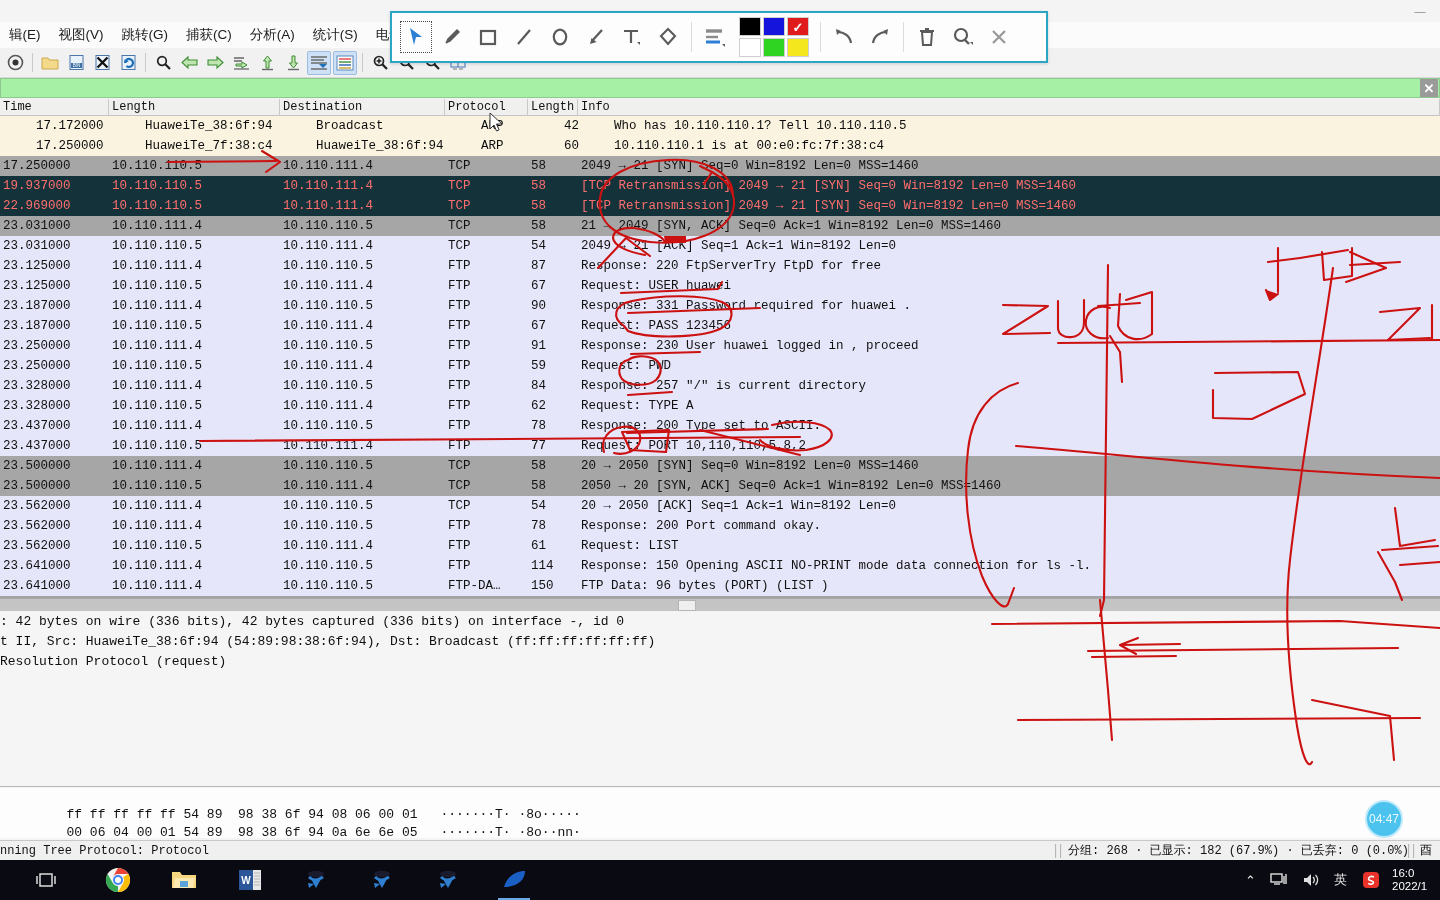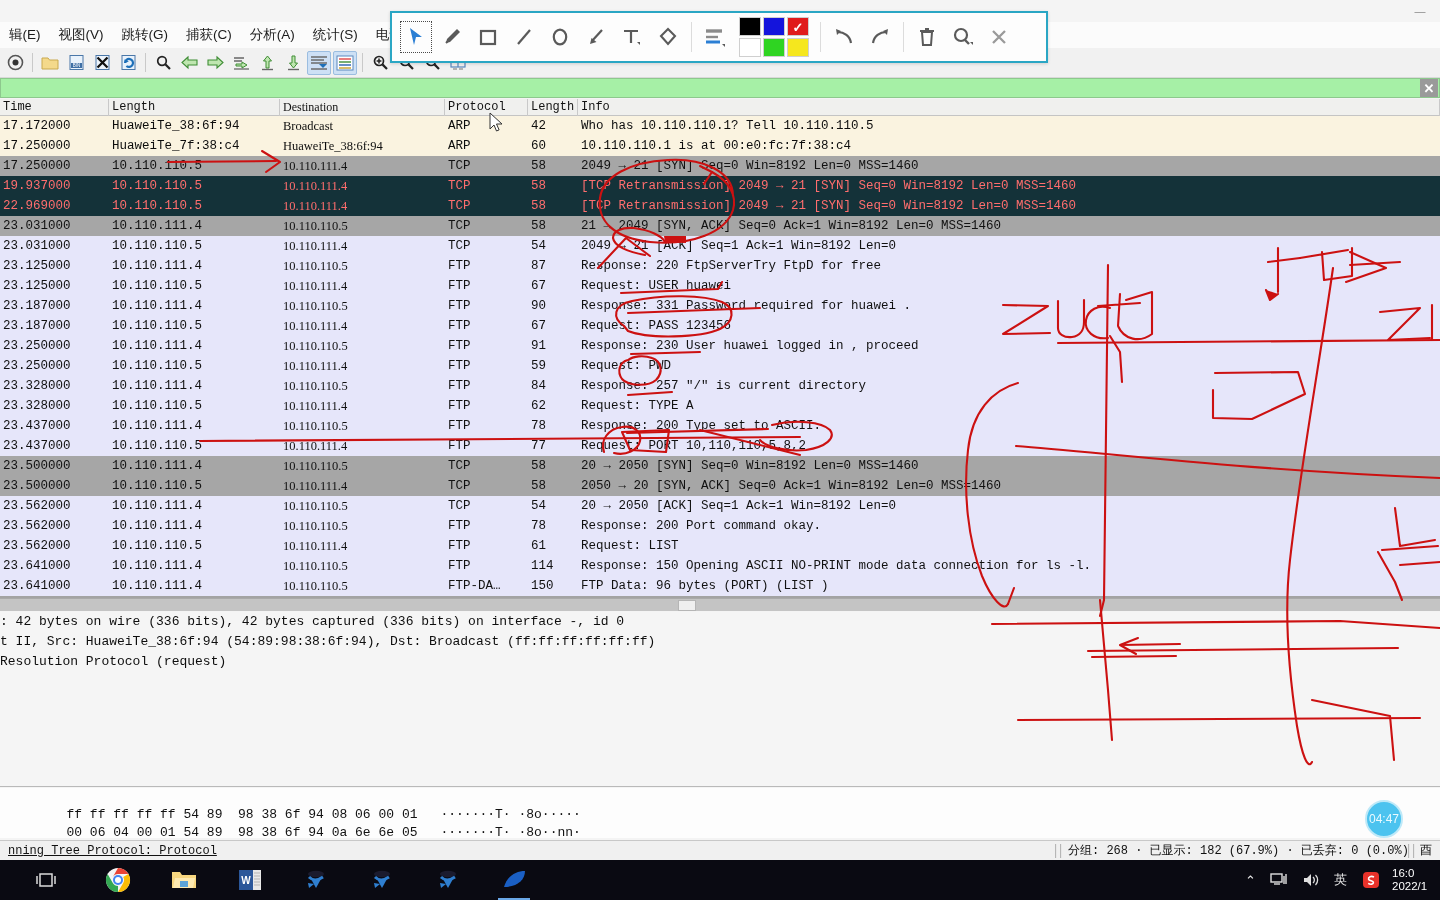--- a/index.html
+++ b/index.html
@@ -63,27 +63,27 @@
   }
   .plist-head .hc { border-right:1px solid #c9c9c9; height:17px; line-height:17px; padding-left:3px; overflow:hidden; white-space:nowrap; }
   .prow {
     display:flex; height:20px; align-items:center;
     font-family:"Liberation Mono", monospace; font-size:12.5px;
     white-space:nowrap;
   }
   .prow .c { padding-left:3px; overflow:hidden; white-space:nowrap; }
   .c-time { width:109px; }
   .c-src  { width:171px; }
-  .c-dst  { width:165px;font-family:Liberation Serif, serif; }
+  .c-dst  { width:165px; }
   .c-proto{ width:83px; }
   .c-len  { width:50px; text-align:left; padding-right:6px; padding-left:0; }
   .c-info { flex:1; padding-left:7px; }
 
   
-  .r-arp   { background:#faf3e0; color:#0d0d0d; }
+  .r-arp   { background:#faf3e0; color:#0d0d0d;padding-left:33px; }
   .r-tcp   { background:#a6a6a6; color:#111; }
   .r-retx  { background:#143239; color:#ff6e6e; }
   .r-ftp   { background:#e6e6fa; color:#111; }
   .r-gray  { background:#a6a6a6; color:#111; }
 
   
   .plist-hsb { position:absolute; left:0; top:598px; width:1440px; height:13px; background:#c4c4c4; border-top:1px solid #a9a9a9;}
   .plist-hsb .thumb { position:absolute; left:678px; top:1px; width:18px; height:11px; background:#efefef; border:1px solid #b5b5b5; }
 
   
@@ -94,21 +94,21 @@
   .bytes { position:absolute; left:0; top:788px; width:1440px; height:50px; background:#fdfdfd; }
   .bline { font-family:"Liberation Mono", monospace; font-size:13px; color:#111; height:18px; line-height:18px; white-space:pre; }
 
   
   .statusbar {
     position:absolute; left:0; top:840px; width:1440px; height:20px;
     background:#f0f0f0; border-top:1px solid #c8c8c8;
     display:flex; align-items:center;
     font-family:"Liberation Mono", monospace; font-size:12px; color:#111;
   }
-  .sb-left { padding-left:8px;text-decoration:underline; }
+  .sb-left { padding-left:0px; }
   .sb-mid { position:absolute; left:1060px; white-space:nowrap; }
   .sb-sep { position:absolute; width:0; border-left:1px solid #b6b6b6; border-right:1px solid #e8e8e8; height:14px; top:3px; }
   .sb-right { position:absolute; left:1420px; }
 
   
   .anno-tb {
     position:absolute; left:390px; top:11px; width:658px; height:52px;
     background:#fdfdfd; border:2px solid #2aa6c4;
     display:flex; align-items:center; padding:0 6px;
     box-shadow:0 1px 3px rgba(0,0,0,.15);

